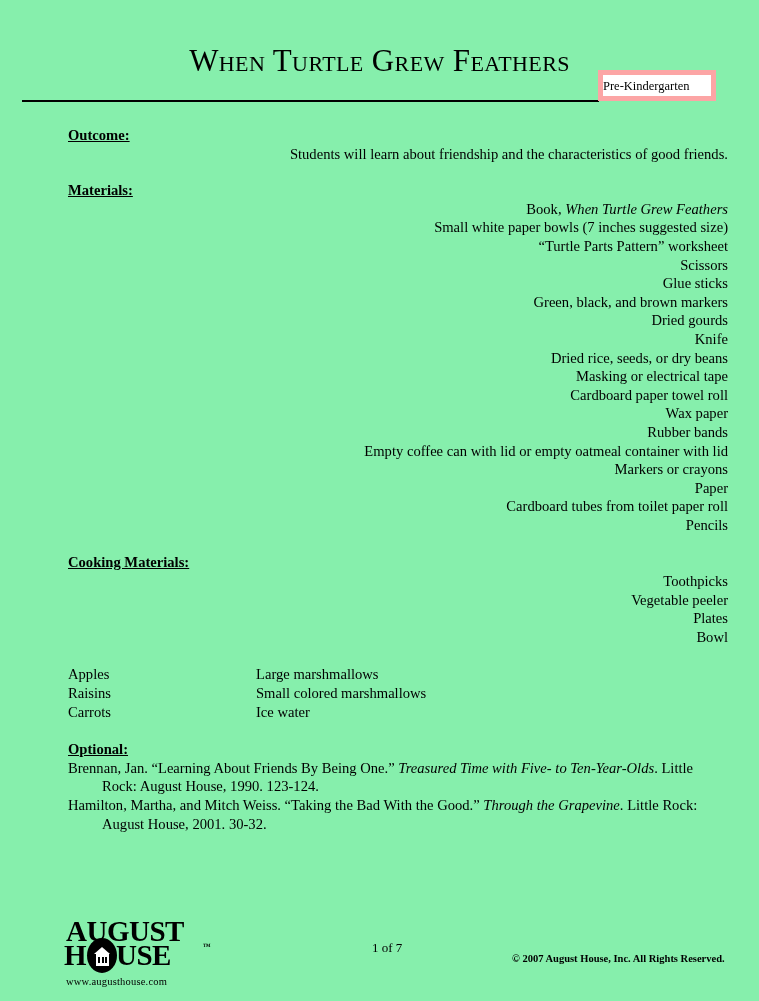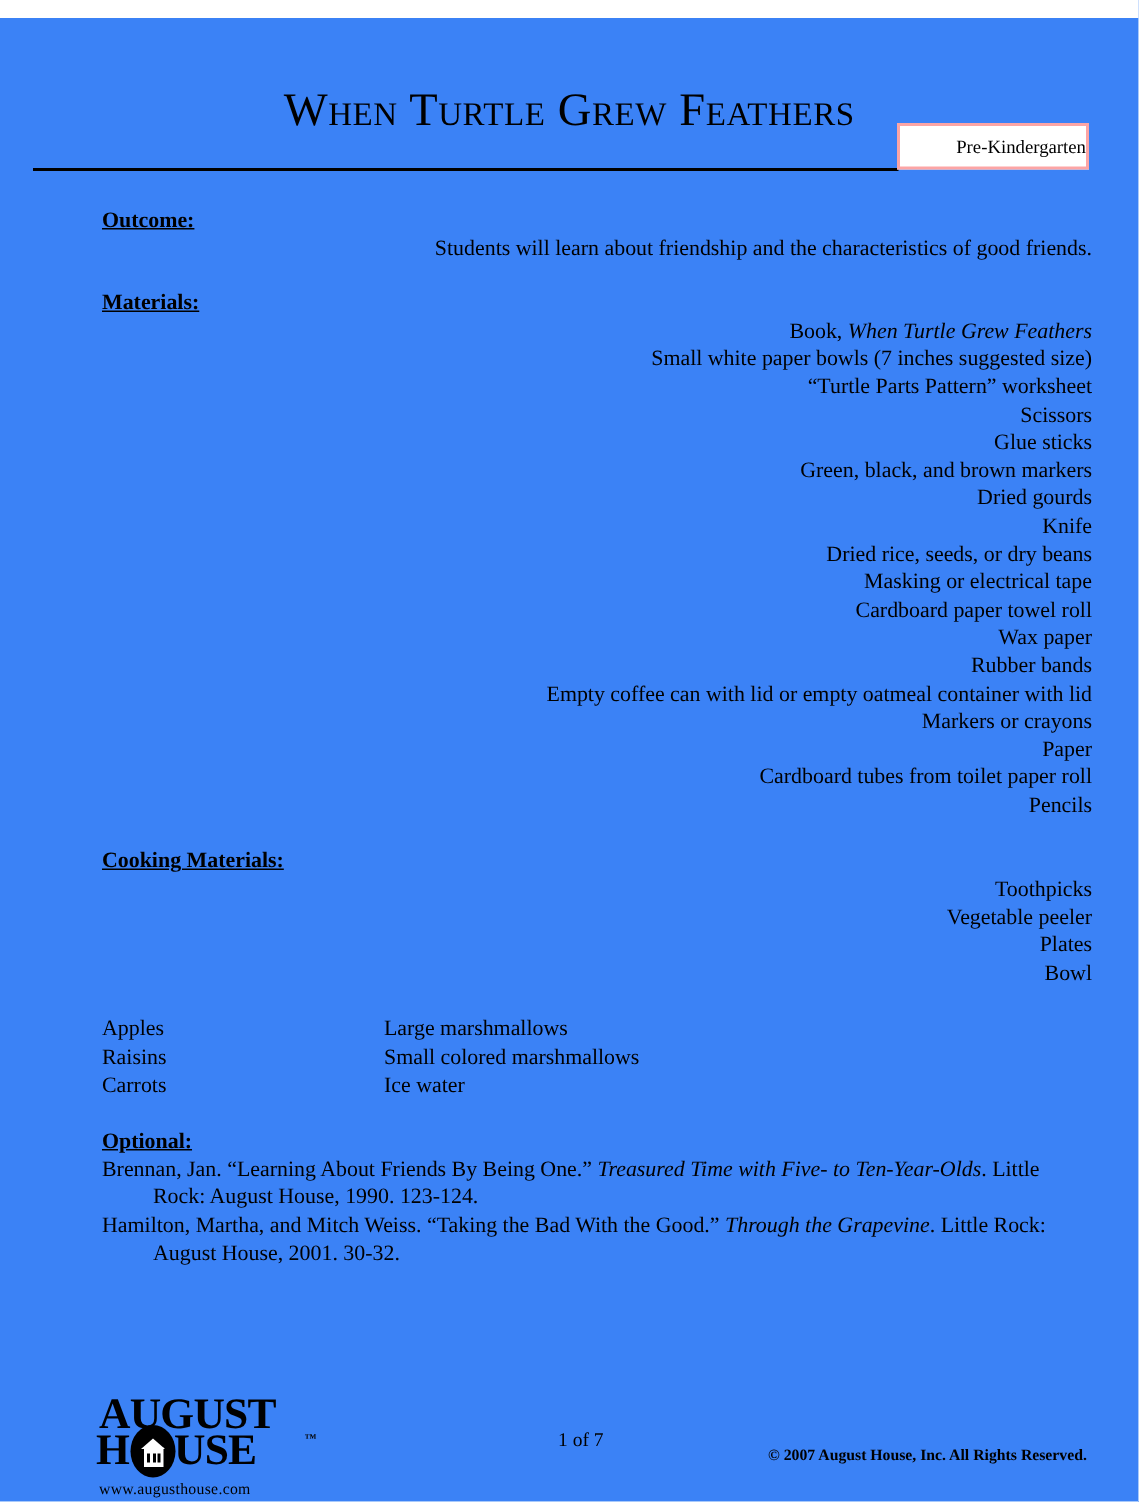--- a/index.html
+++ b/index.html
@@ -11,22 +11,21 @@
     width: 759px;
     height: 1001px;
     position: relative;
     font-family: "Liberation Serif", "DejaVu Serif", serif;
     color: #000000;
     overflow: hidden;
   }
   .page {
     position: absolute;
     inset: 0;
-    background: #3b82f6;
-    margin-top: 12px;
+    background: #86efac;
   }
 
   
   .header {
     position: absolute;
     left: 0;
     top: 0;
     width: 759px;
     height: 112px;
   }
@@ -39,27 +38,27 @@
     font-size: 31px;
     line-height: 34px;
     font-variant: small-caps;
     letter-spacing: 0.4px;
     white-space: nowrap;
   }
   .grade-box {
     position: absolute;
     left: 598px;
     top: 70px;
-    width: 128px;
+    width: 118px;
     height: 31px;
-    border: 2px solid #fca5a5;
+    border: 5px solid #fca5a5;
     box-sizing: border-box;
     display: flex;
     align-items: center;
-    justify-content: flex-end;
+    justify-content: flex-start;
     background: #ffffff;
     z-index: 2;
   }
   .grade-box span {
     font-size: 12.5px;
     line-height: 14px;
   }
   .header-rule {
     position: absolute;
     left: 22px;

